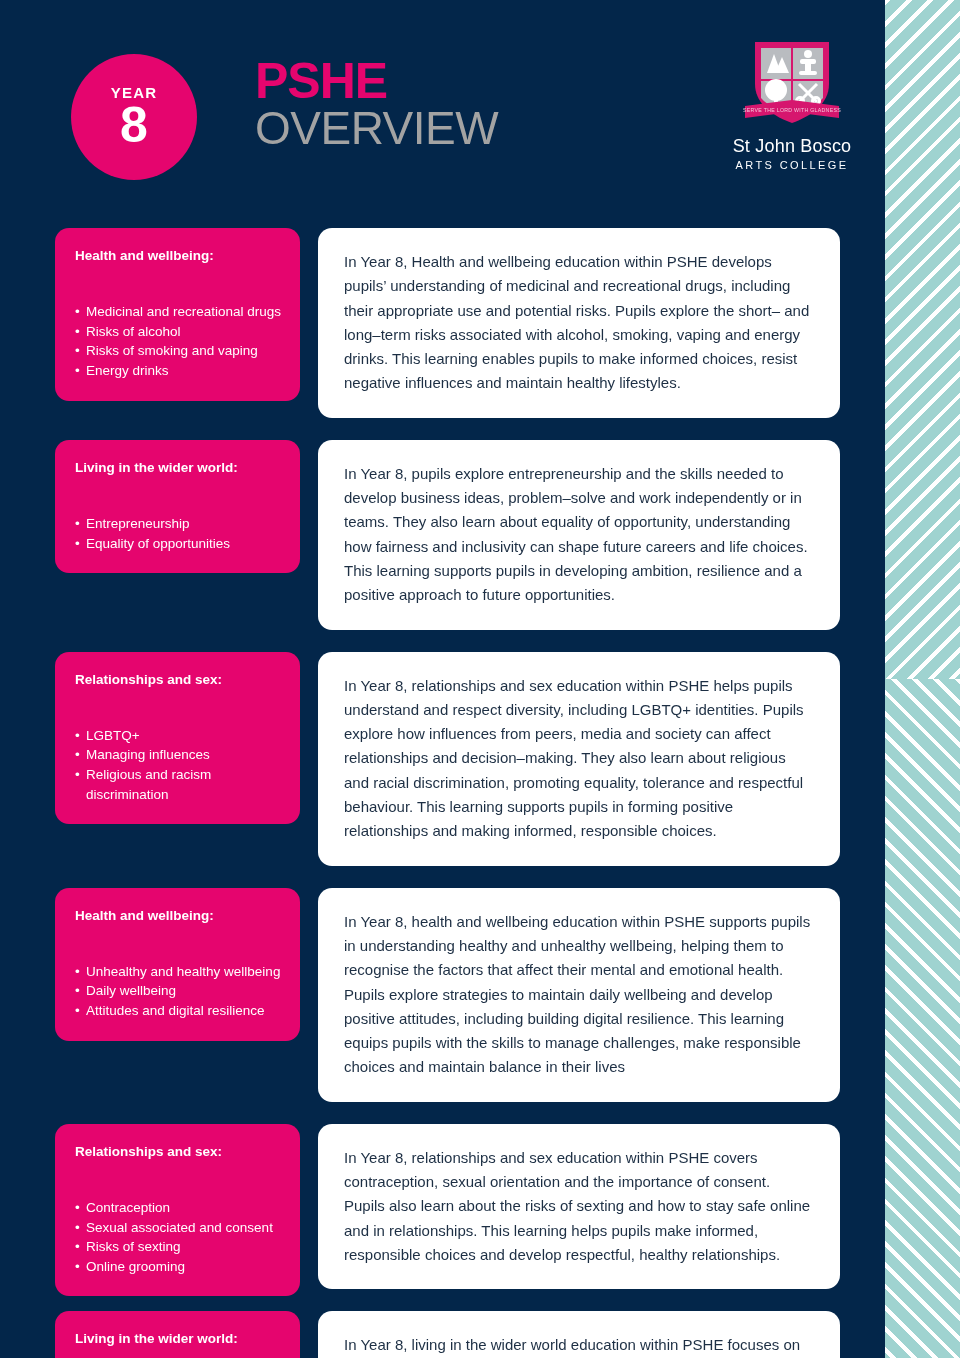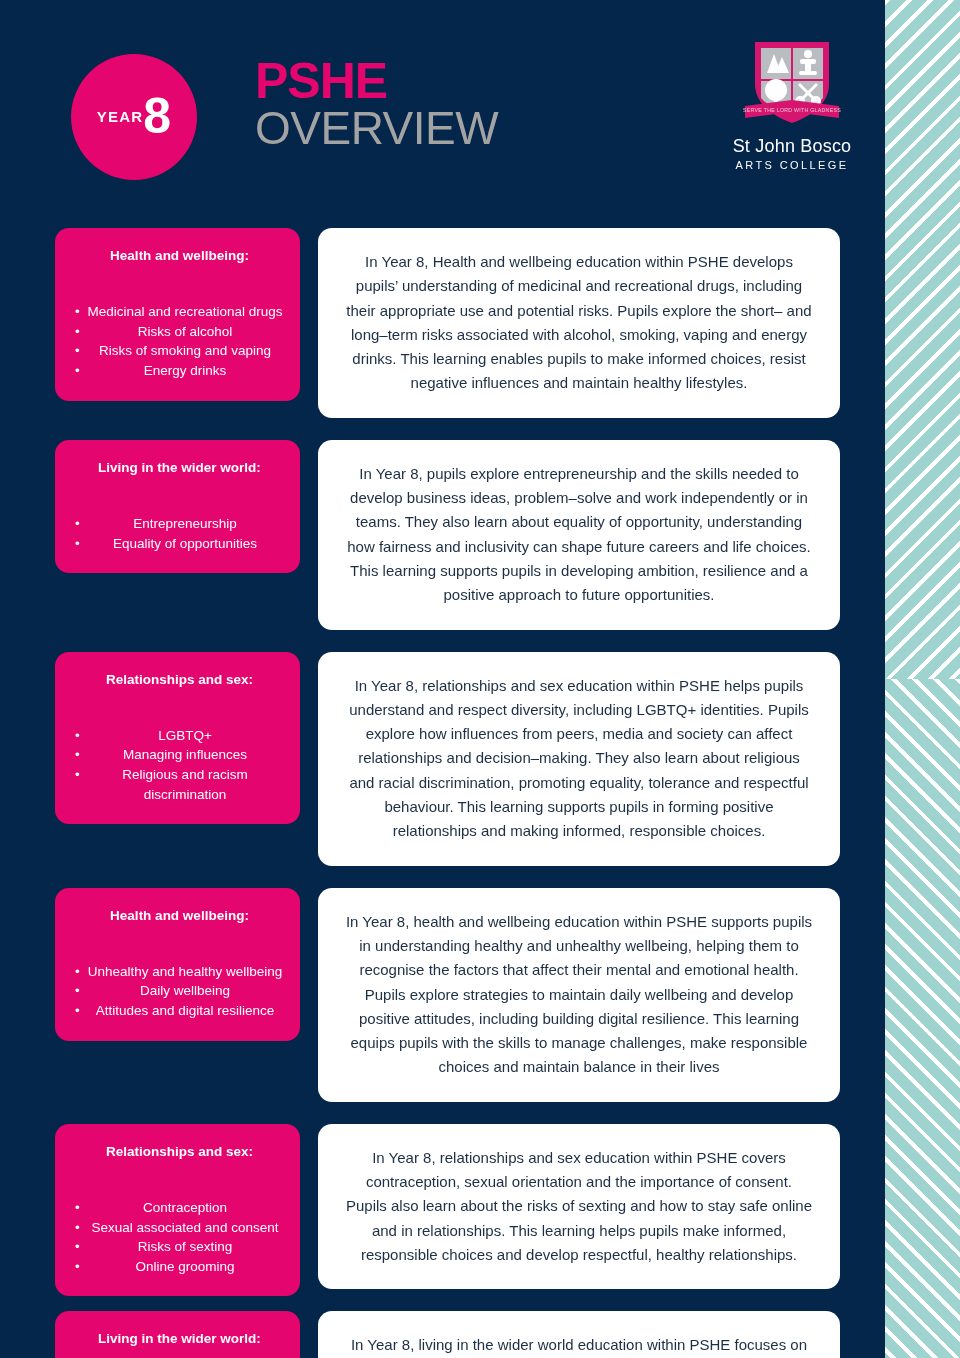--- a/index.html
+++ b/index.html
@@ -72,21 +72,21 @@
   }
   .year-badge {
     position: absolute;
     left: 71px;
     top: 54px;
     width: 126px;
     height: 126px;
     border-radius: 50%;
     background: #e5056e;
     display: flex;
-    flex-direction: row;
+    flex-direction: column;
     align-items: center;
     justify-content: center;
   }
   .year-badge .year-word {
     color: #ffffff;
     font-size: 15px;
     font-weight: bold;
     letter-spacing: 1.2px;
     line-height: 1;
     margin-bottom: 2px;
@@ -147,21 +147,20 @@
     left: 0;
     top: 228px;
     width: 885px;
   }
   .row {
     position: relative;
     margin-bottom: 22px;
     padding-left: 61px;
     padding-right: 45px;
     min-height: 150px;
-    text-align: center;
   }
   .topic-card {
     position: absolute;
     left: 55px;
     top: 0;
     width: 245px;
     background: #e5056e;
     border-radius: 14px;
     padding: 18px 16px 20px 20px;
   }

